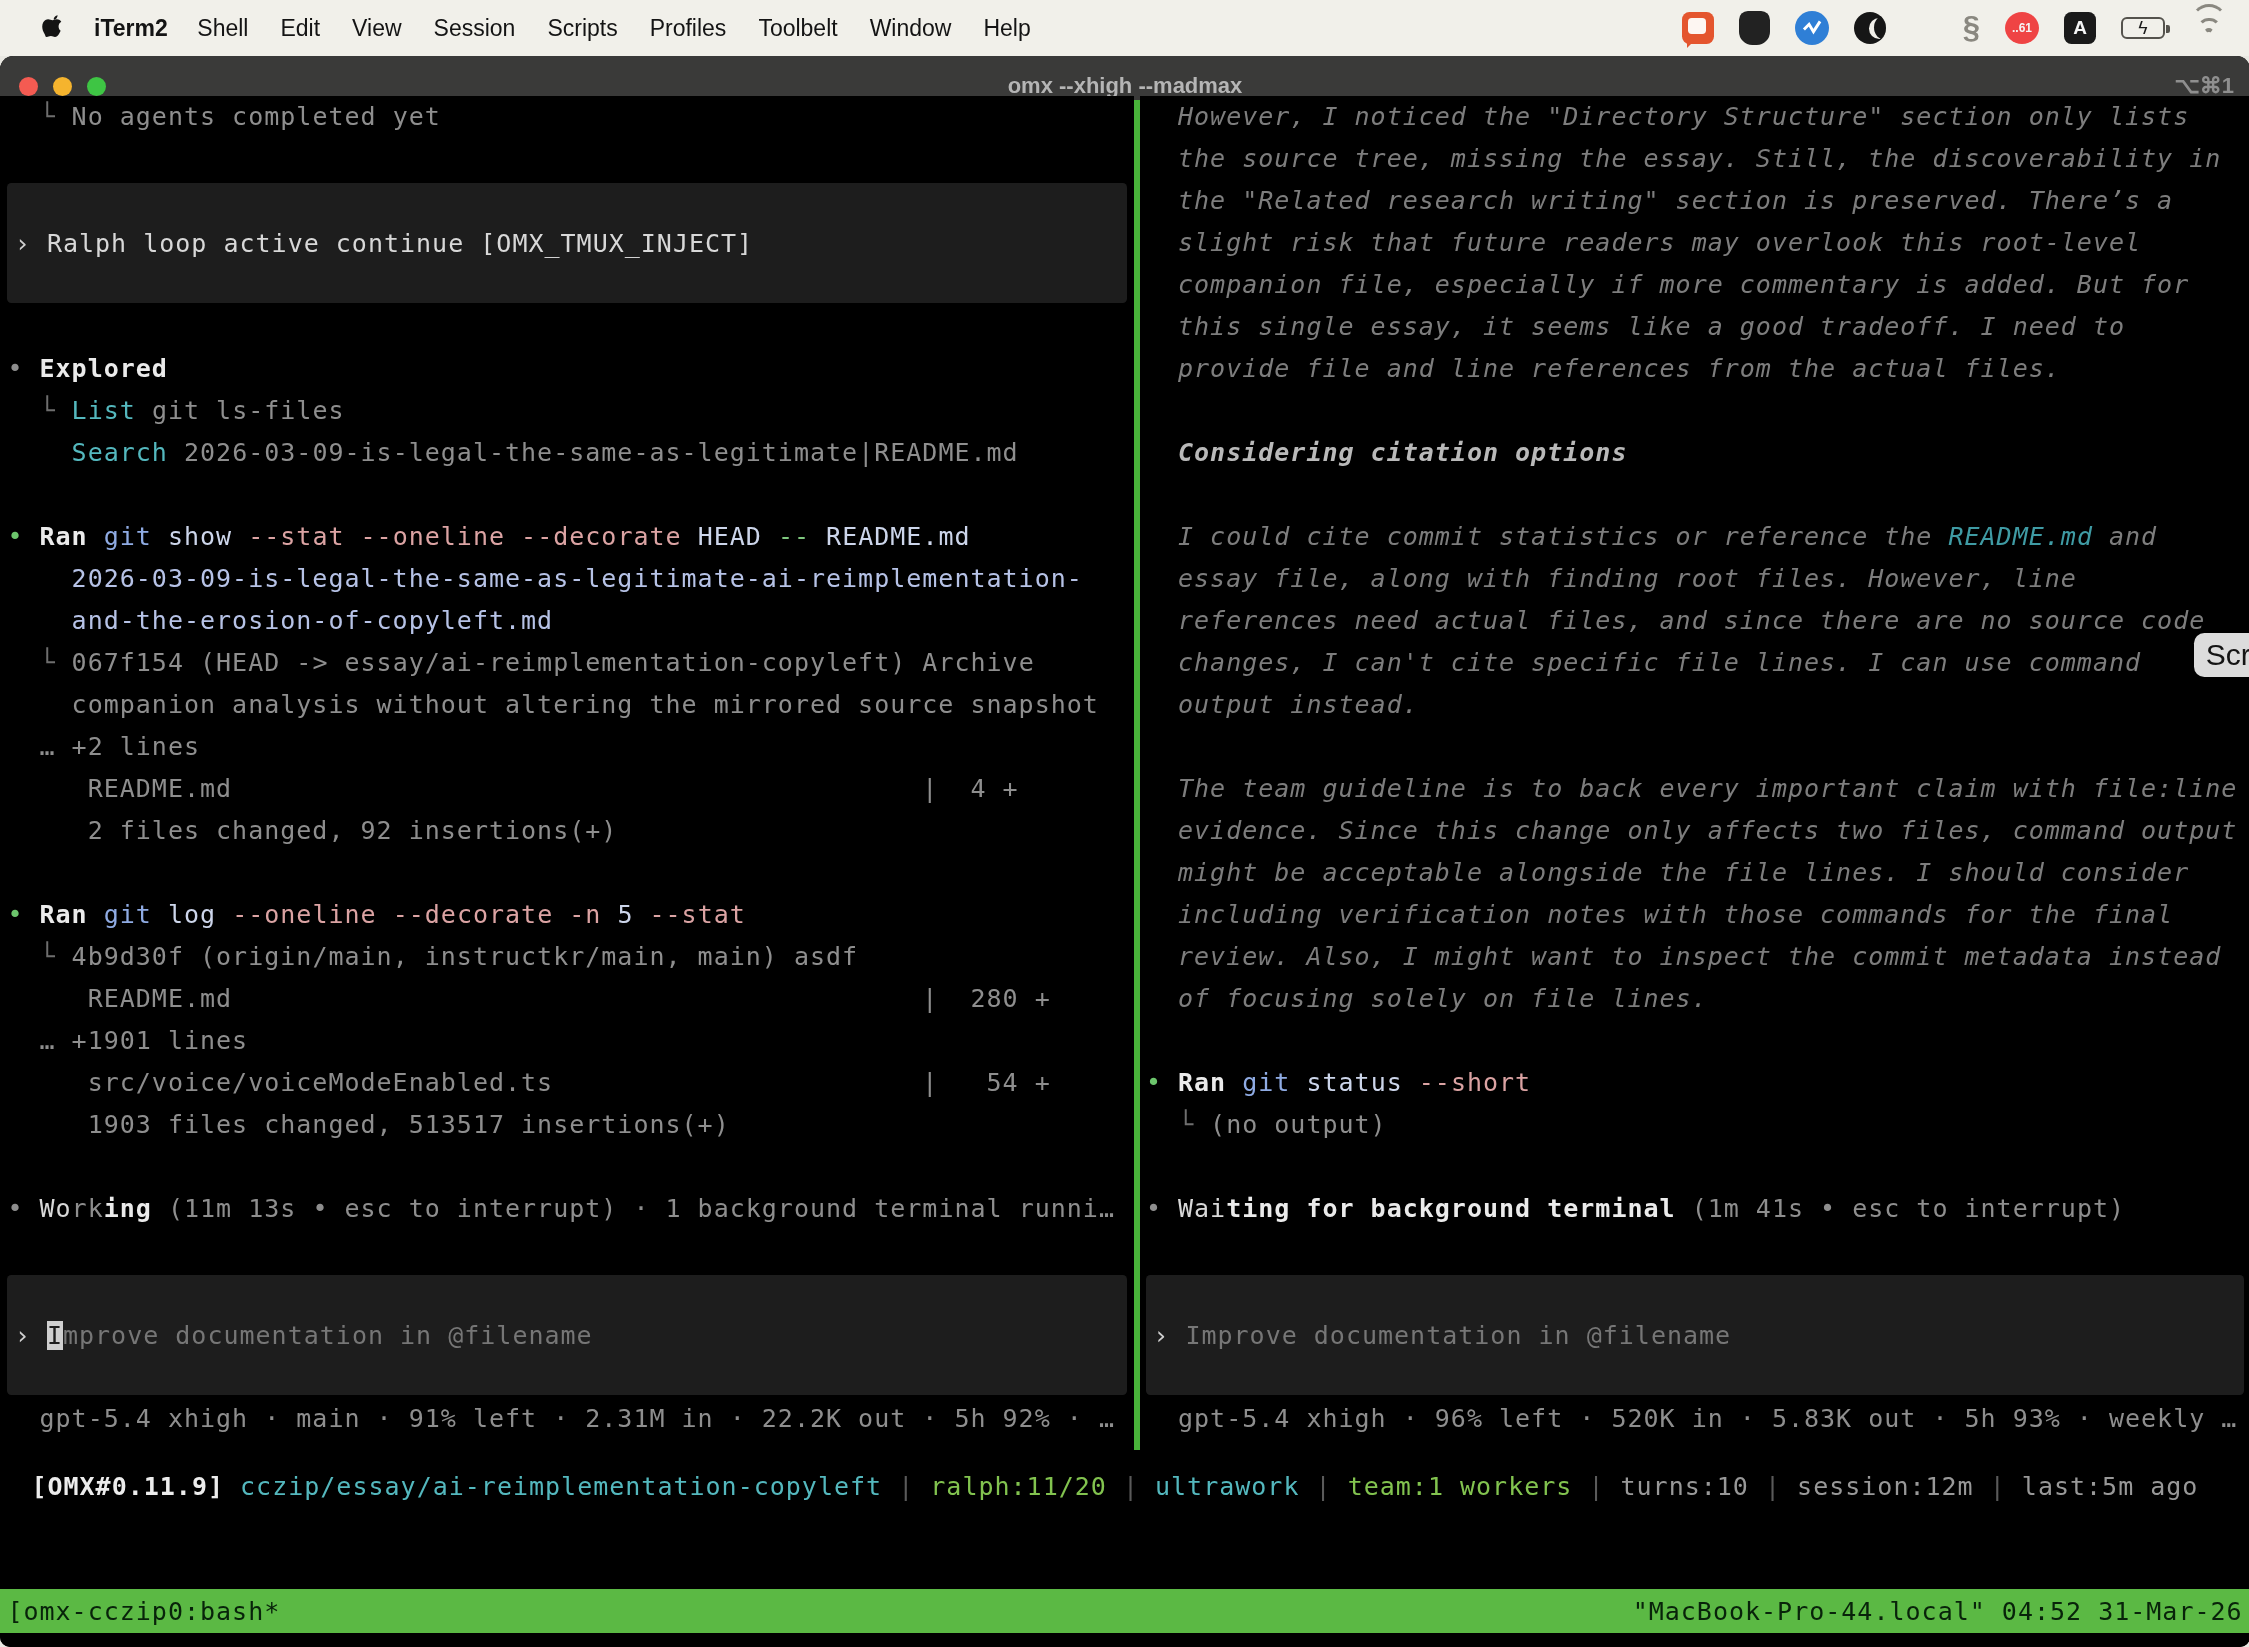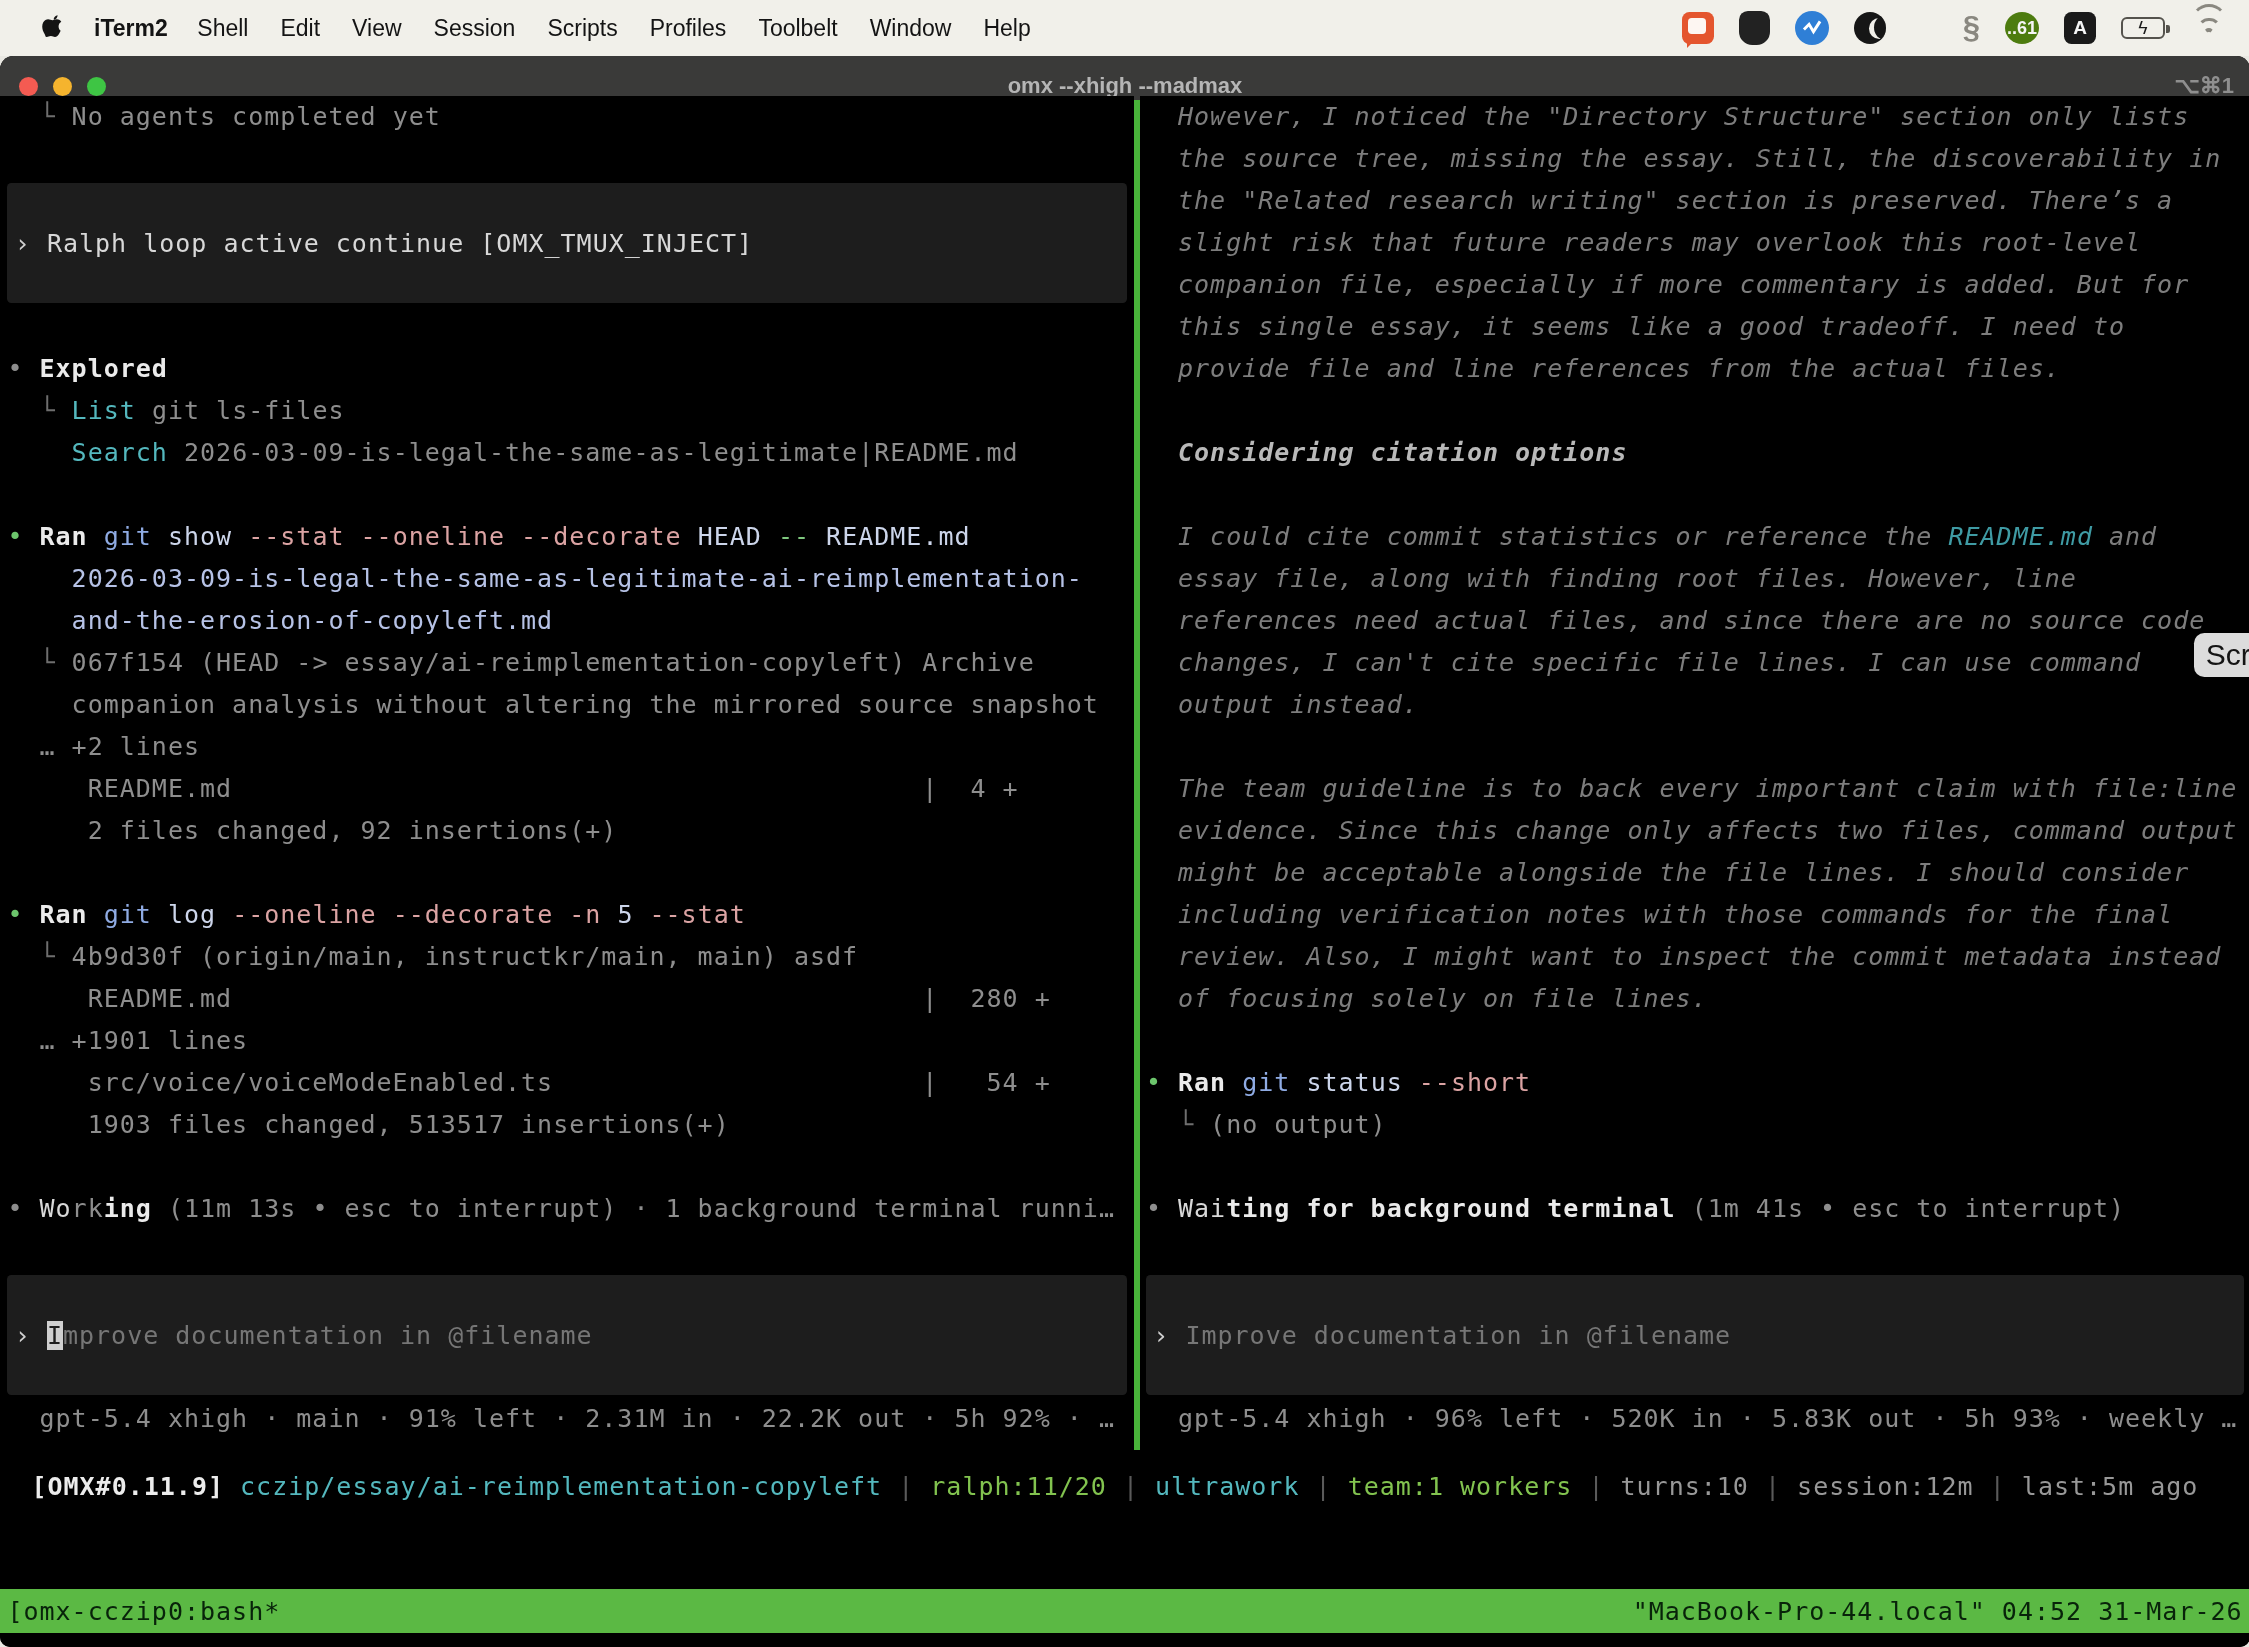--- a/index.html
+++ b/index.html
@@ -29,22 +29,22 @@
   .ic-pulse { width:34px; height:34px; background:#2f7fd6; border-radius:50%; }
   .ic-crescent { width:32px; height:32px; background:#161616; border-radius:50%; position:relative; overflow:hidden; }
   .ic-crescent::before { content:""; position:absolute; right:-4.4px; top:5.9px; width:20.7px; height:20.7px;
     background:#f1f0ea; border-radius:50%; }
   .ic-crescent::after { content:""; position:absolute; right:-10.3px; top:3px; width:22px; height:25px;
     background:#161616; border-radius:50%; }
   .ic-dots { display:grid; grid-template-columns:repeat(3,6.6px); grid-template-rows:repeat(3,6.6px); gap:3.7px; }
   .ic-dots i { border-radius:50%; background:#1c1c1c; }
   .ic-dots i.dim { background:#9a9892; }
   .ic-squiggle { color:#8a8880; font-size:31px; font-weight:700; }
-  .ic-badge { width:34px; height:32px; background:#4d7c0f; border-radius:50%;
-    color:#f5f5f5; font-size:18px; font-weight:700; }
+  .ic-badge { width:34px; height:32px; background:#ef4444; border-radius:50%;
+    color:#f5f5f5; font-size:12px; font-weight:700; }
   .ic-key { width:32px; height:32px; background:#1a1a1a; border-radius:7.4px;
     color:#f5f5f5; font-size:19px; font-weight:700; }
   .ic-batt { position:relative; width:44px; height:22px; border:2.2px solid #55534d; border-radius:5.9px;
     display:flex; align-items:center; justify-content:center; color:#1a1a1a; font-size:17.7px; }
   .ic-batt::after { content:""; position:absolute; right:-6.6px; top:5.9px; width:3.7px; height:8px;
     background:#55534d; border-radius:0 2.2px 2.2px 0; }
   .ic-wifi { position:relative; width:38px; height:29.5px; }
   .ic-wifi i { position:absolute; left:50%; bottom:1.5px; transform:translateX(-50%);
     border:3px solid transparent; border-top:3px solid #8a8880; border-radius:50%; }
   .ic-wifi i:nth-child(1){ width:37px; height:37px; }

